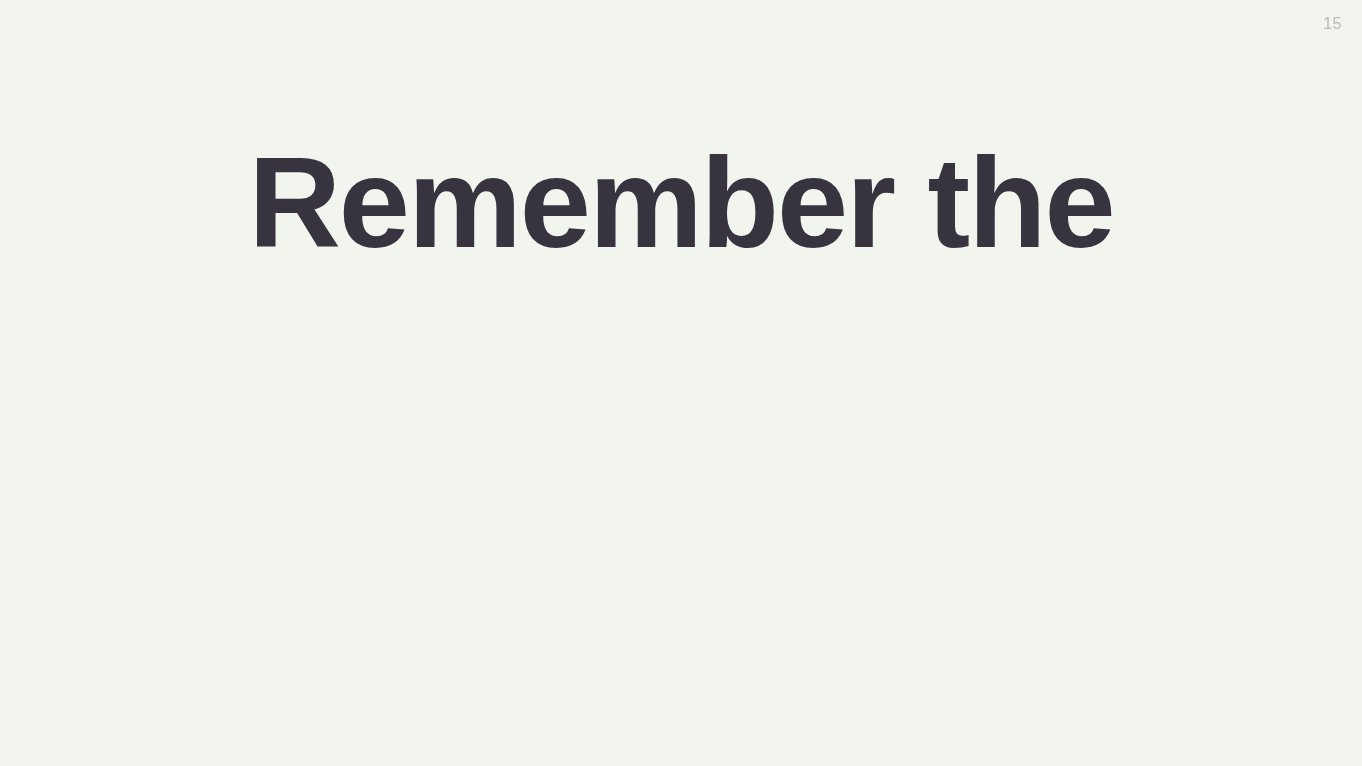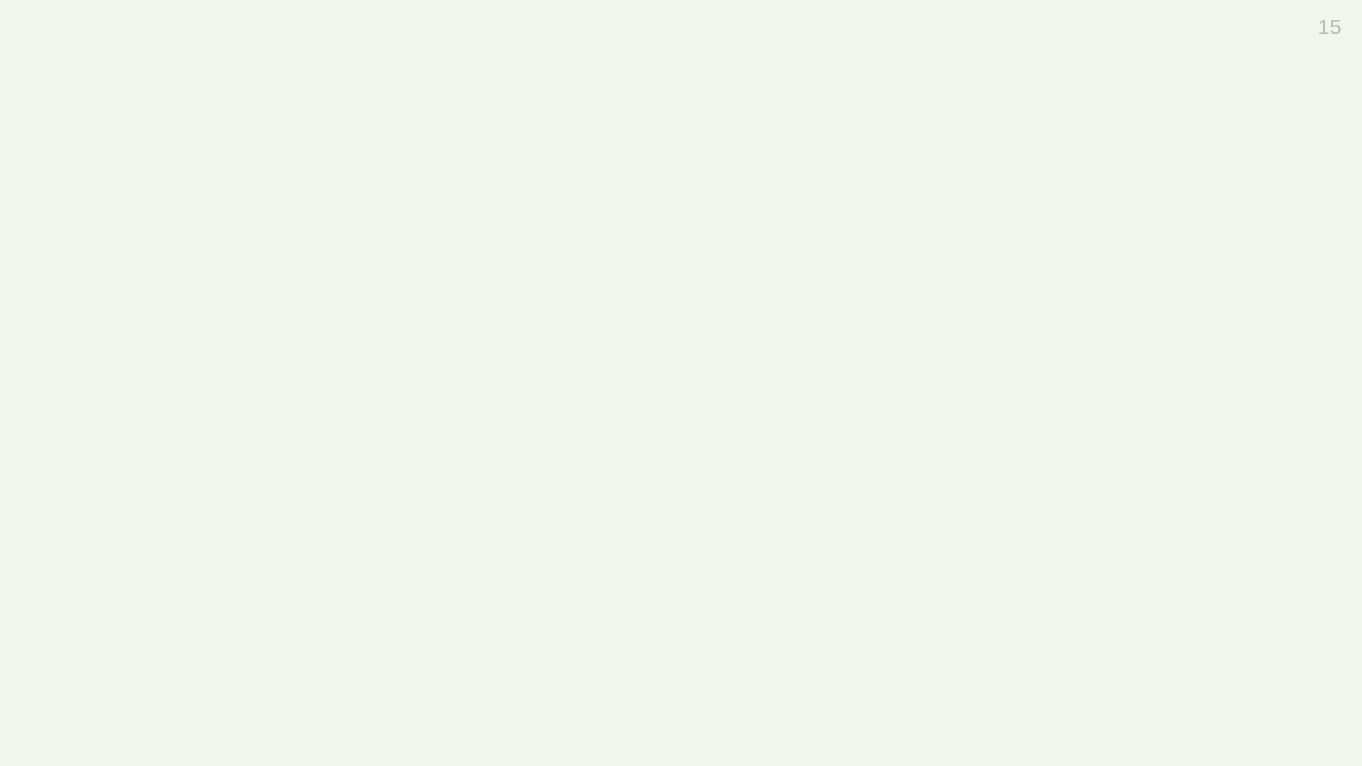--- a/index.html
+++ b/index.html
@@ -21,21 +21,21 @@
     inset: 0;
     background: #f2f4ee;
   }
 
   
   .page-number {
     position: absolute;
     top: 16px;
     right: 20px;
     font-family: "Liberation Sans", sans-serif;
-    font-size: 21px;
+    font-size: 16px;
     font-weight: 400;
     color: #b9b9b4;
     letter-spacing: 0.5px;
     line-height: 1;
     user-select: none;
   }
 
   
   .content {
     position: absolute;
@@ -85,18 +85,19 @@
 </head>
 <body>
 
 <div class="slide">
 
   <div class="page-number">15</div>
 
   <div class="content">
 
     <h1 class="headline">
+      <span class="line line-1">Remember the</span>
     </h1>
 
 
   </div>
 
 </div>
 
 </body></html>

